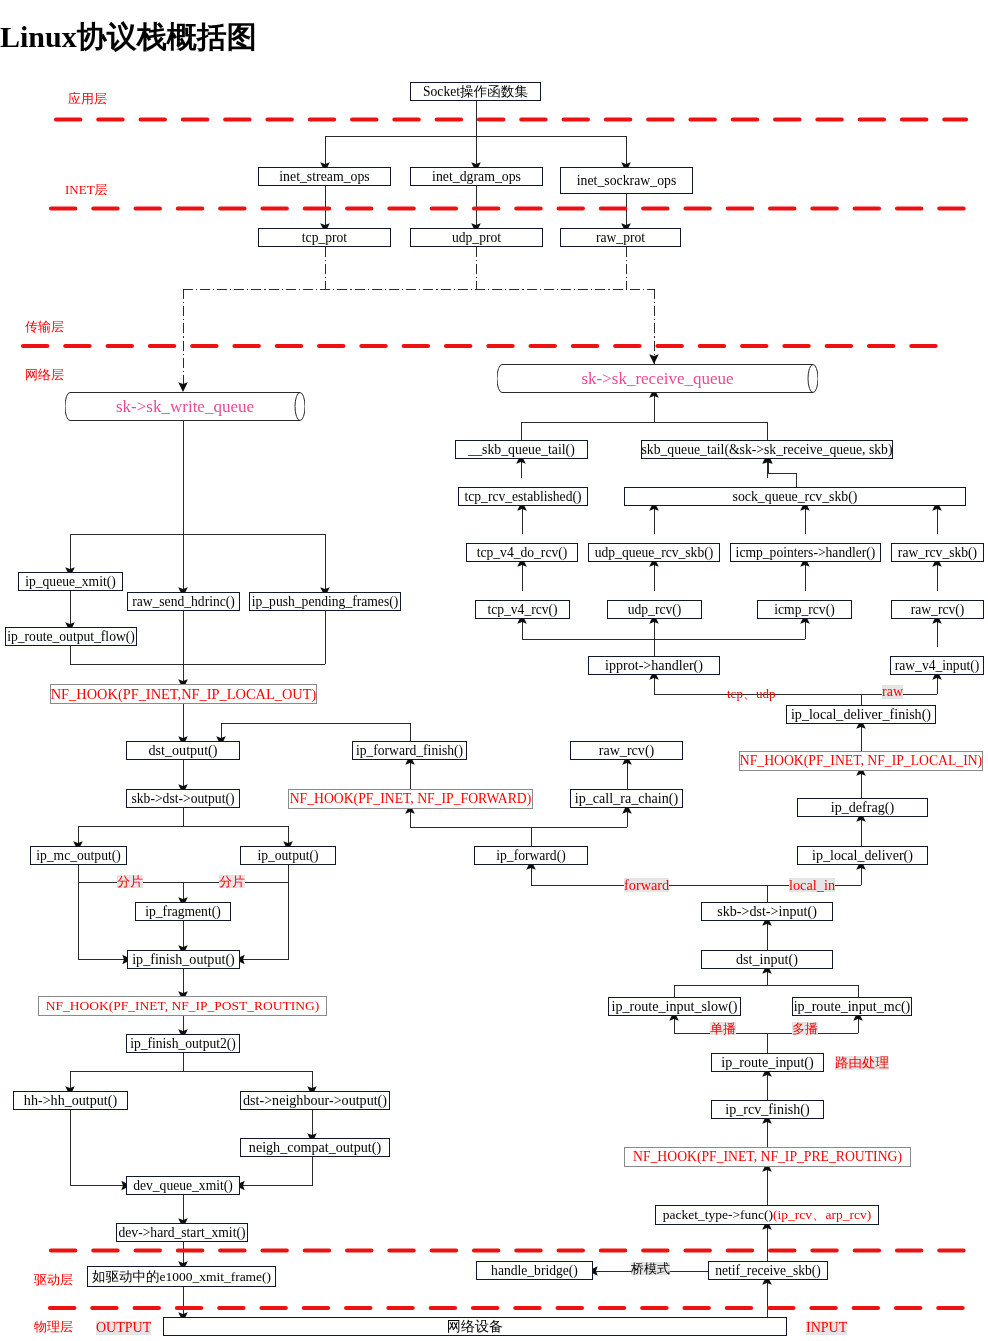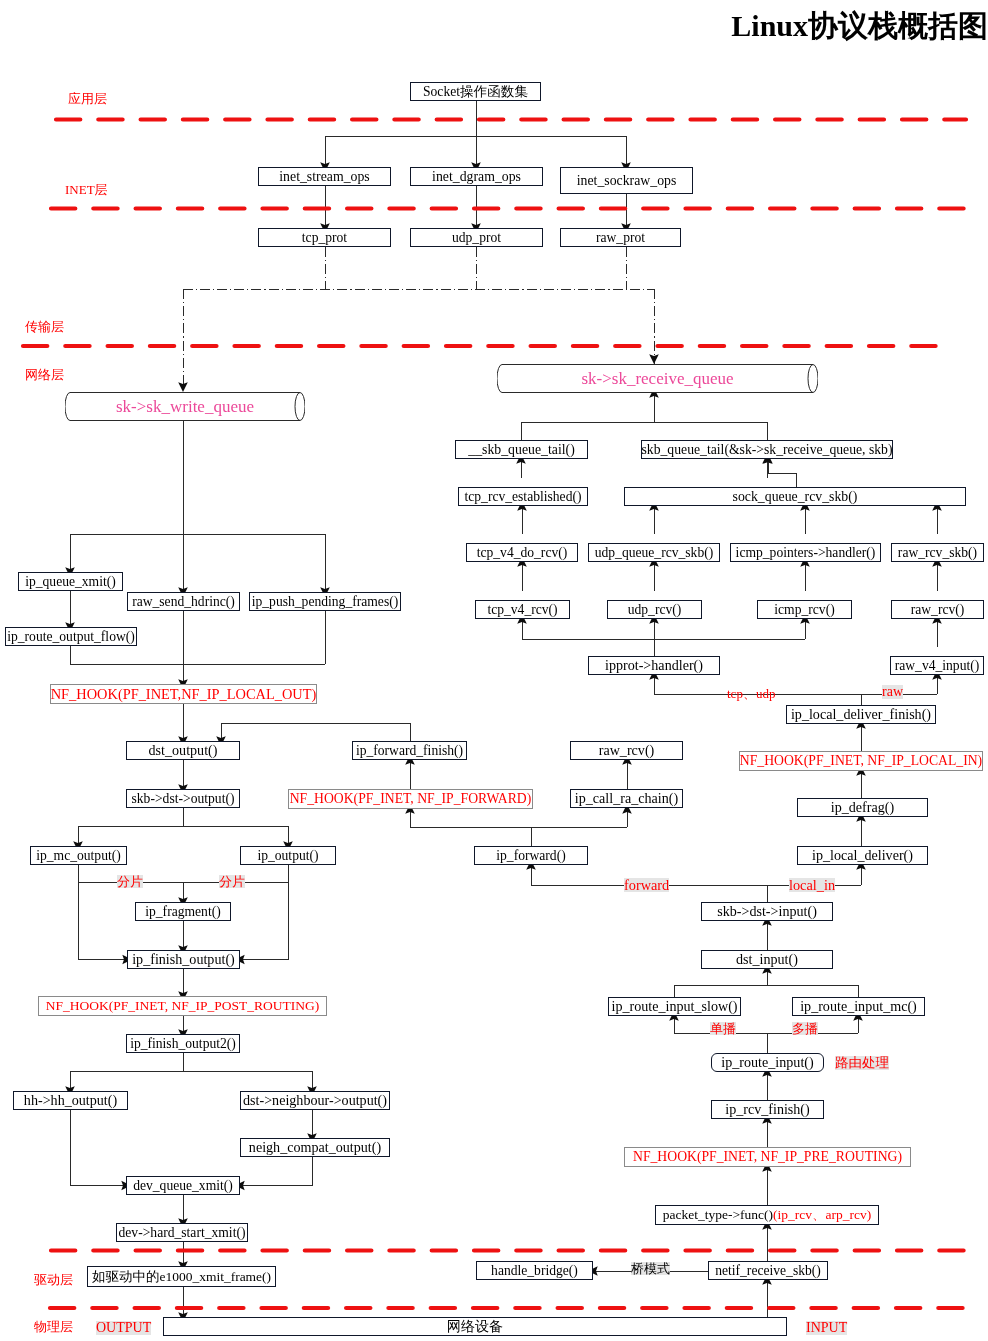--- a/index.html
+++ b/index.html
@@ -1,20 +1,20 @@
 <!DOCTYPE html>
 <html><head>
 <meta charset="utf-8">
 <style>
   html,body{margin:0;padding:0;background:#ffffff;
        -webkit-font-smoothing:antialiased;text-rendering:optimizeLegibility;}
   #page{position:relative;width:988px;height:1341px;background:#ffffff;overflow:hidden;
         font-family:"Liberation Serif",serif;}
   #wires{position:absolute;left:0;top:0;width:988px;height:1341px;pointer-events:none;z-index:1;}
-  #title{position:absolute;left:0;top:9px;width:988px;text-align:right;margin:0;
+  #title{position:absolute;left:0;top:20px;width:988px;text-align:left;margin:0;
          font-family:"Liberation Serif",serif;font-weight:bold;font-size:30px;color:#000;
          line-height:34px;}
   .box{position:absolute;z-index:3;border:1px solid #0f172a;background:#ffffff;box-sizing:border-box;
        display:flex;align-items:center;justify-content:center;white-space:nowrap;
        color:#000000;line-height:1;font-family:"Liberation Serif",serif;}
   .box.red{color:#ff0000;border-color:#8a8a8a;}
   .box .sub{color:#ff0000;}
   .lay{position:absolute;z-index:4;color:#ff0000;white-space:nowrap;line-height:1;font-family:"Liberation Serif",serif;}
   .elbl{position:absolute;z-index:4;color:#ff0000;white-space:nowrap;background:#e5e5e5;
         padding:0;line-height:1;font-family:"Liberation Serif",serif;}
@@ -318,24 +318,24 @@
       </div>
       <div class="box" style="left: 701px; top: 902px; width: 132px; height: 19px; font-size: 14.1px;">
         <span>skb-&gt;dst-&gt;input()</span>
       </div>
       <div class="box" style="left: 701px; top: 950px; width: 132px; height: 19px; font-size: 14.1px;">
         <span>dst_input()</span>
       </div>
       <div class="box" style="left: 608px; top: 997px; width: 133px; height: 19px; font-size: 14.1px;">
         <span>ip_route_input_slow()</span>
       </div>
-      <div class="box" style="left: 792px; top: 997px; width: 133px; height: 19px; font-size: 14.1px;">
+      <div class="box" style="left: 792px; top: 997px; width: 120px; height: 19px; font-size: 14.1px;">
         <span>ip_route_input_mc()</span>
       </div>
-      <div class="box" style="left: 711px; top: 1053px; width: 113px; height: 19px; font-size: 14.1px; border-radius: 6px;">
+      <div class="box" style="left: 711px; top: 1053px; width: 113px; height: 19px; font-size: 14.1px;">
         <span>ip_route_input()</span>
       </div>
       <div class="box" style="left: 711px; top: 1100px; width: 113px; height: 19px; font-size: 14.1px;">
         <span>ip_rcv_finish()</span>
       </div>
       <div class="box red" style="left: 624px; top: 1147px; width: 287px; height: 20px; font-size: 13.7px;">
         <span>NF_HOOK(PF_INET, NF_IP_PRE_ROUTING)</span>
       </div>
       <div class="box" style="left: 655px; top: 1205px; width: 224px; height: 20px; font-size: 13.5px;">
         <span>packet_type-&gt;func()</span>

